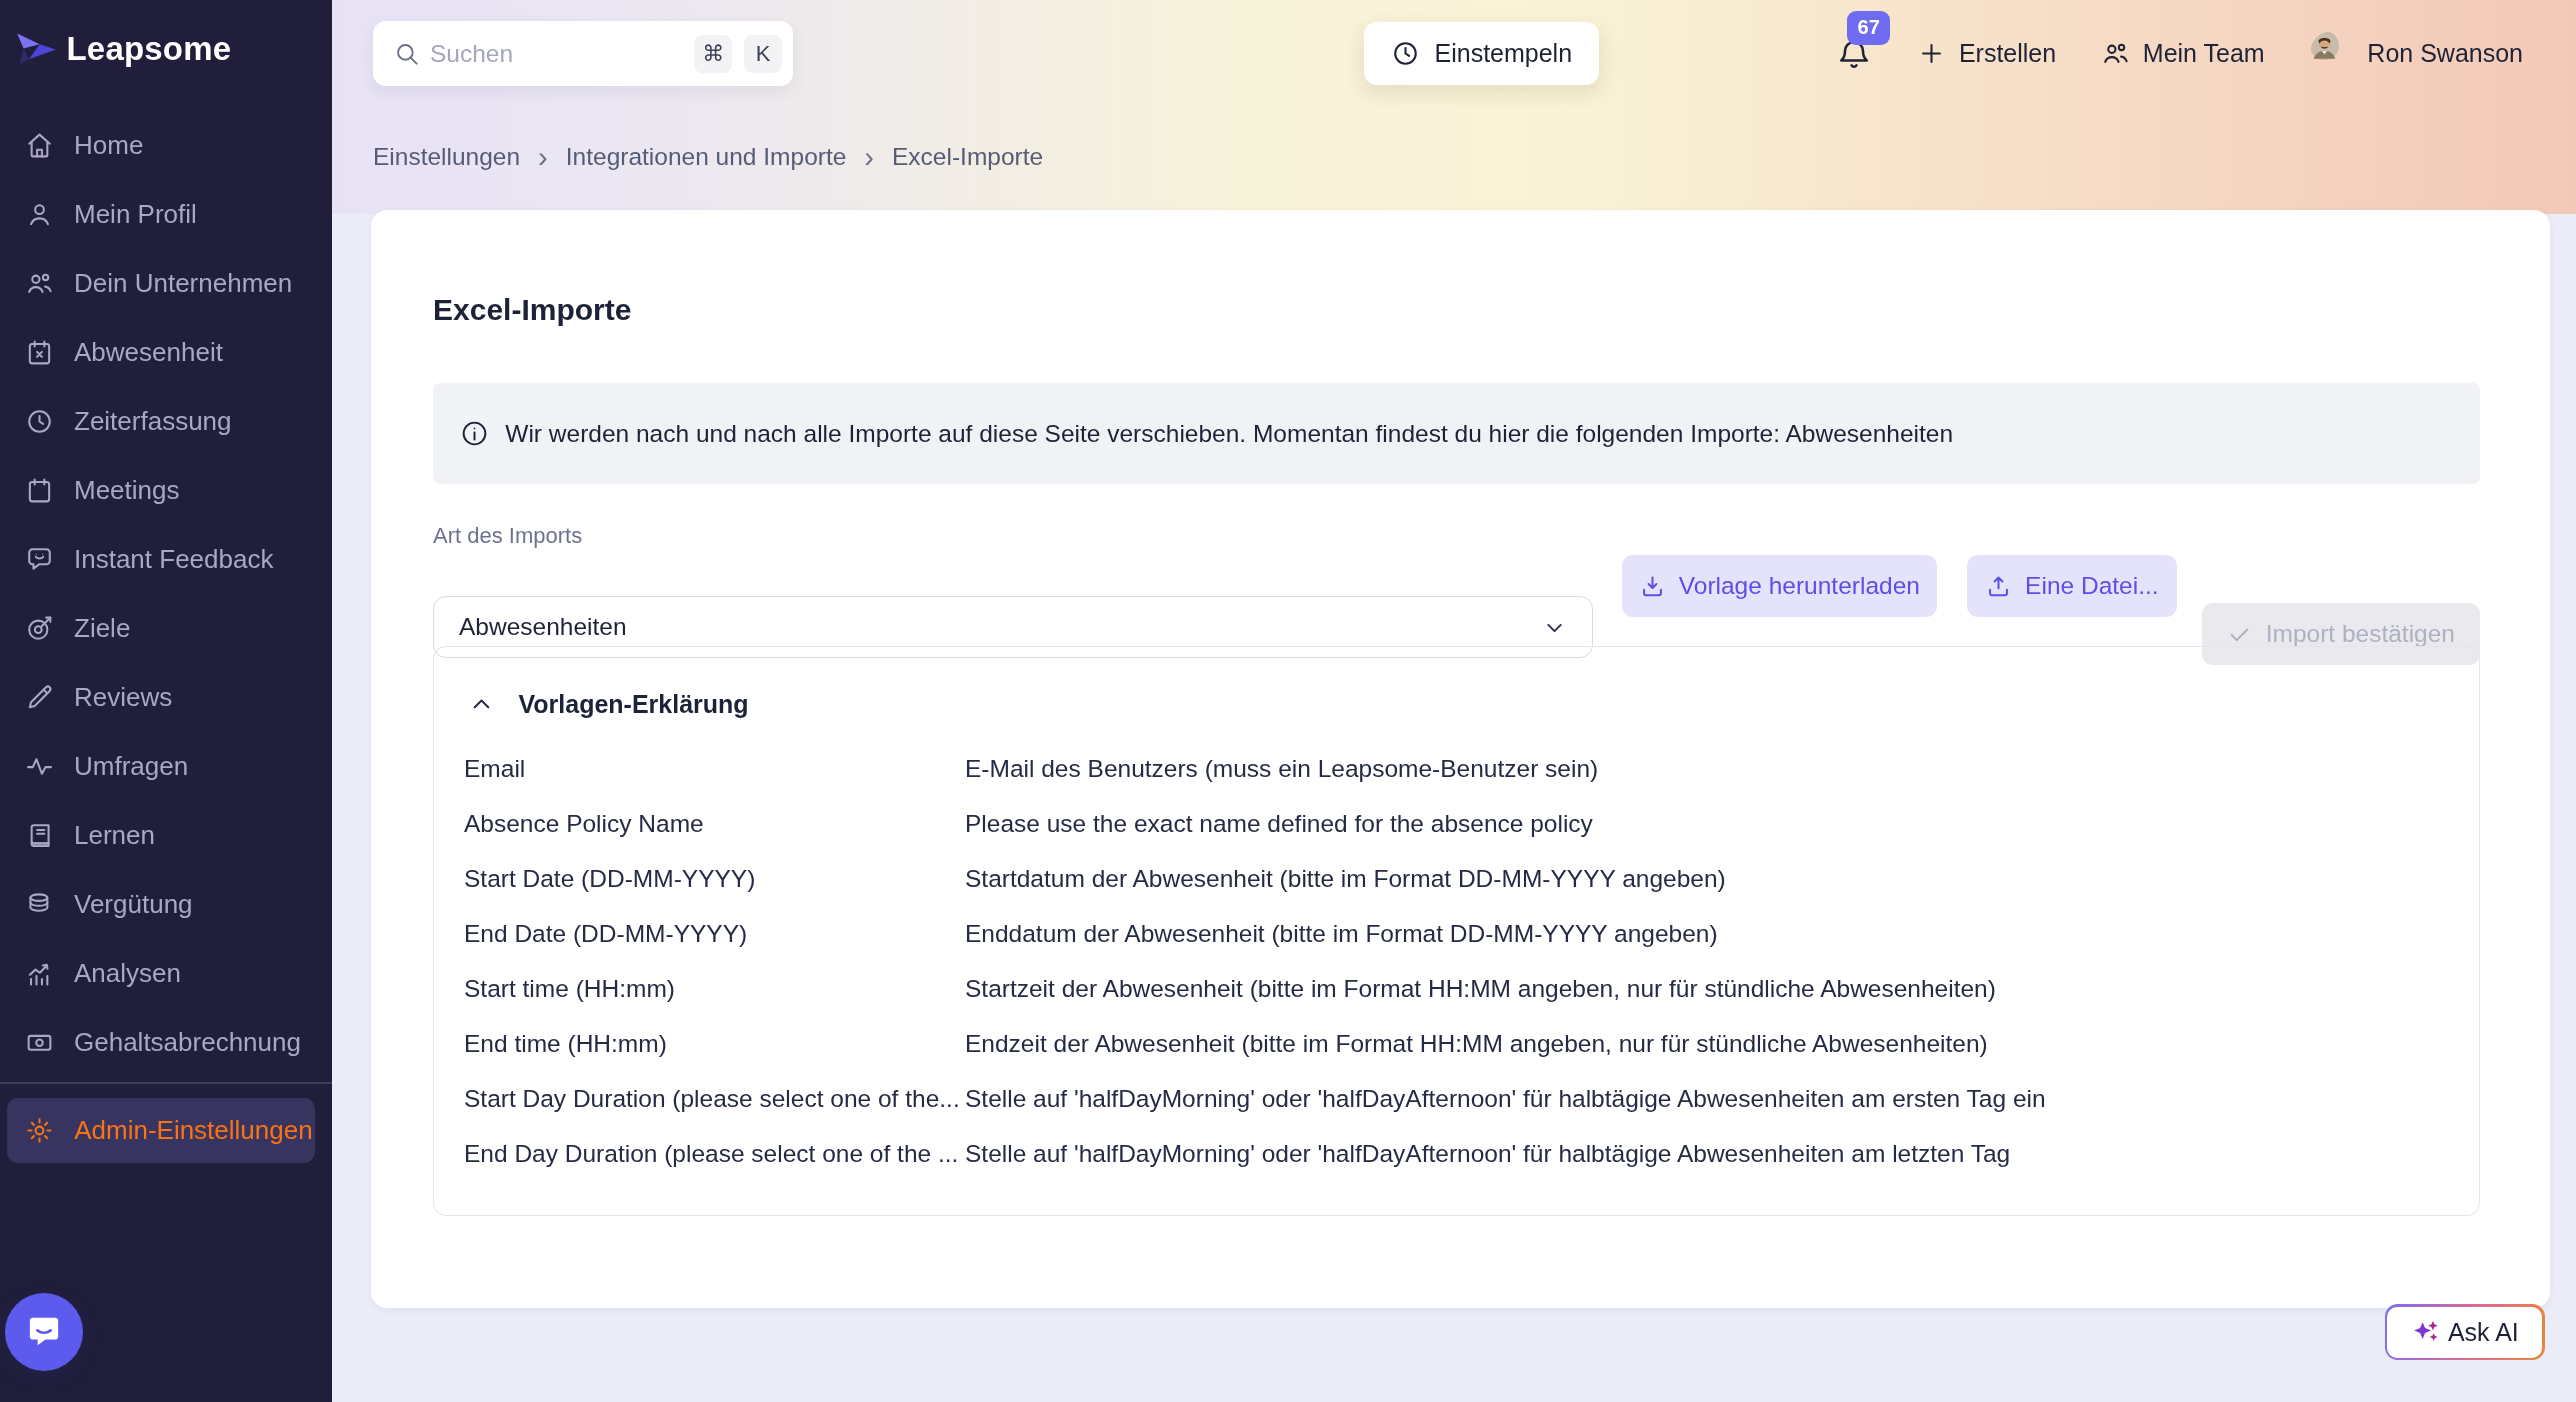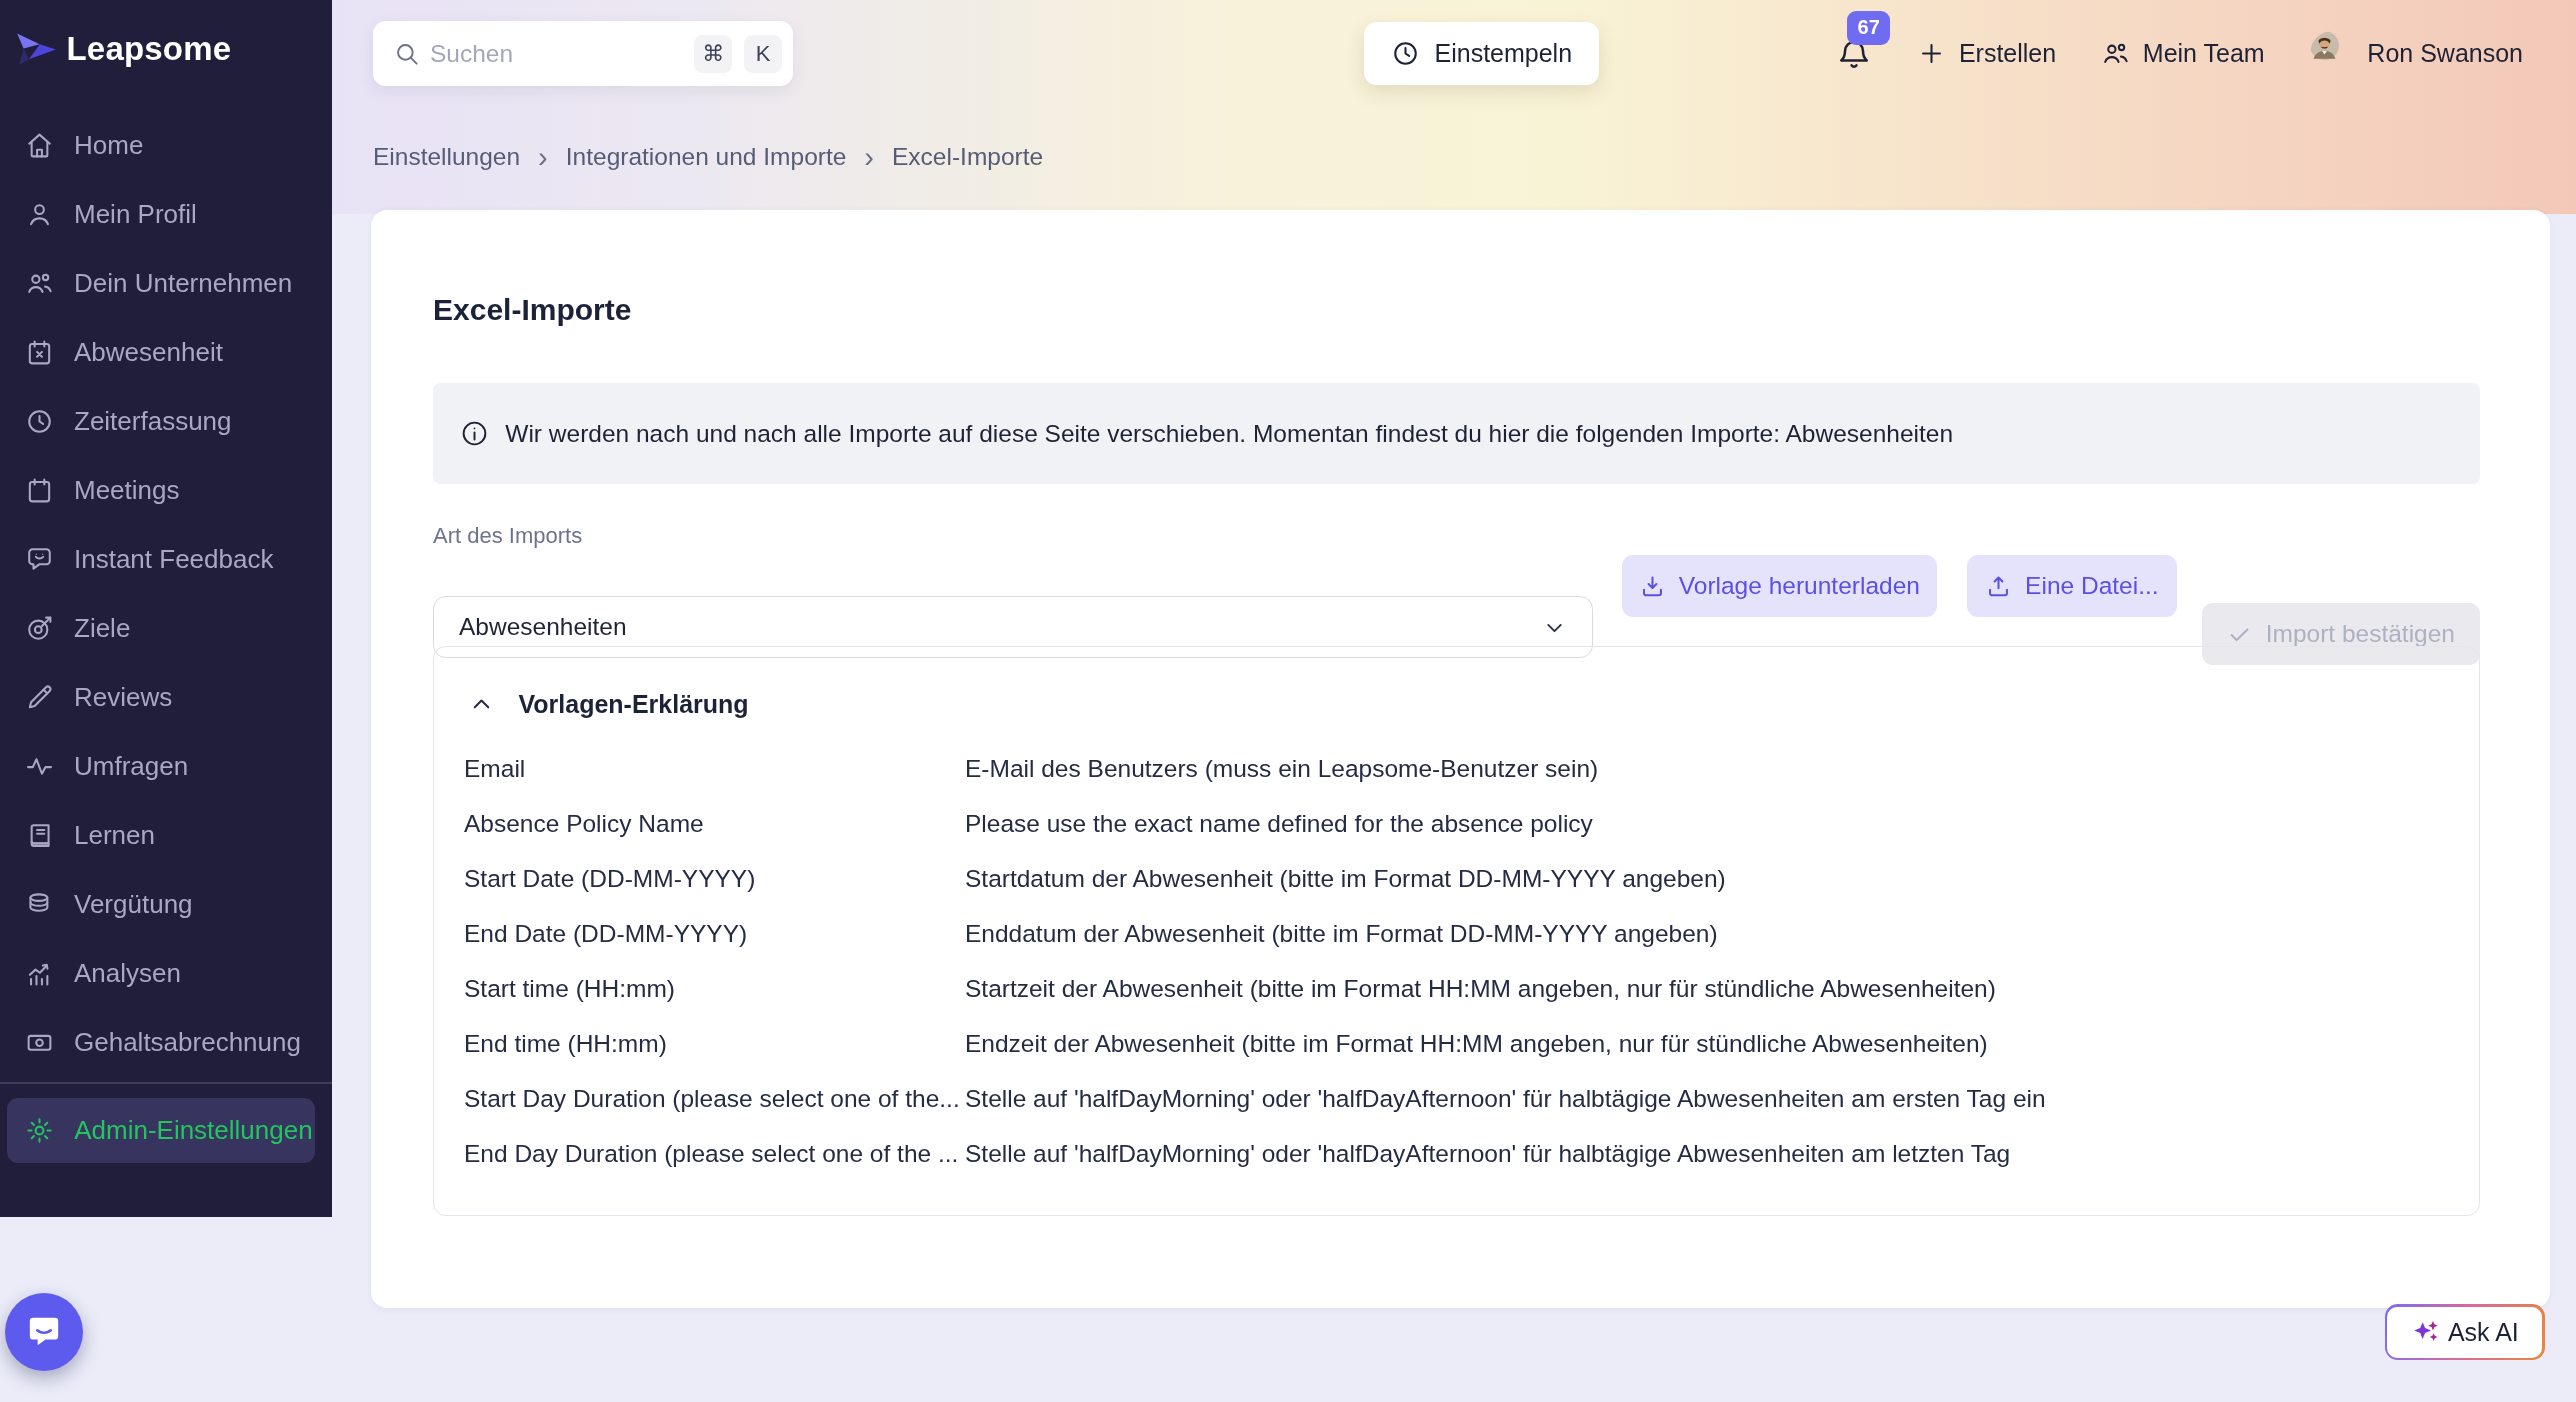--- a/index.html
+++ b/index.html
@@ -1,32 +1,32 @@
 <!DOCTYPE html>
 <html lang="de" style="font-size:14.5px"><head>
 <meta charset="utf-8">
 <style>
   * { margin:0; padding:0; box-sizing:border-box; }
   html,body { width:2576px; height:1402px; overflow:hidden;
     font-family:"Liberation Sans", sans-serif; color:#1e2235; }
   body { display:flex; background:#ebecf8; }
 
   
-  .sidebar { position:relative; width:332px; height:1217px; background:#201e3b; flex:0 0 332px; z-index:3; }
+  .sidebar { position:relative; width:332px; height:1402px; background:#201e3b; flex:0 0 332px; z-index:3; }
   .logo { position:absolute; top:27px; left:14.5px; display:flex; align-items:center; gap:9px; }
   .logo svg { width:43px; height:43px; }
   .logo-text { color:#ffffff; font-size:33px; font-weight:700; letter-spacing:0.2px; }
   .nav { position:absolute; top:111px; left:0; right:0; }
   .nav-item { height:69px; display:flex; align-items:center; gap:20px; padding-left:25px;
     color:#a9a7c2; font-size:26px; cursor:pointer; }
   .nav-item svg { width:29px; height:29px; flex:0 0 29px; }
   .side-divider { position:absolute; top:1082px; left:0; width:100%; height:1.8px; background:#3f3d58; }
   .admin-item { position:absolute; top:1098px; left:7.2px; width:308px; height:65px; border-radius:11px;
     background:#373460; display:flex; align-items:center; gap:20px; padding-left:18px;
-    color:#22c55e; font-size:26px; cursor:pointer; }
+    color:#f97316; font-size:26px; cursor:pointer; }
   .admin-item svg { width:29px; height:29px; }
 
   
   .main { position:relative; flex:1; height:1402px; background:#ebecf8; }
   .main::before { content:""; position:absolute; top:0; left:0; right:0; height:214px;
     background:linear-gradient(90deg,#e8e2f6 0%,#ece8f1 16%,#f7f2da 40%,#f9f3d6 55%,#f6dcc6 78%,#f3c8b8 100%); }
 
   
   .search-box { position:absolute; top:21px; left:41px; width:420px; height:65px; background:#fff;
     border-radius:12.7px; display:flex; align-items:center; padding:0 11px 0 20px; gap:10px;

